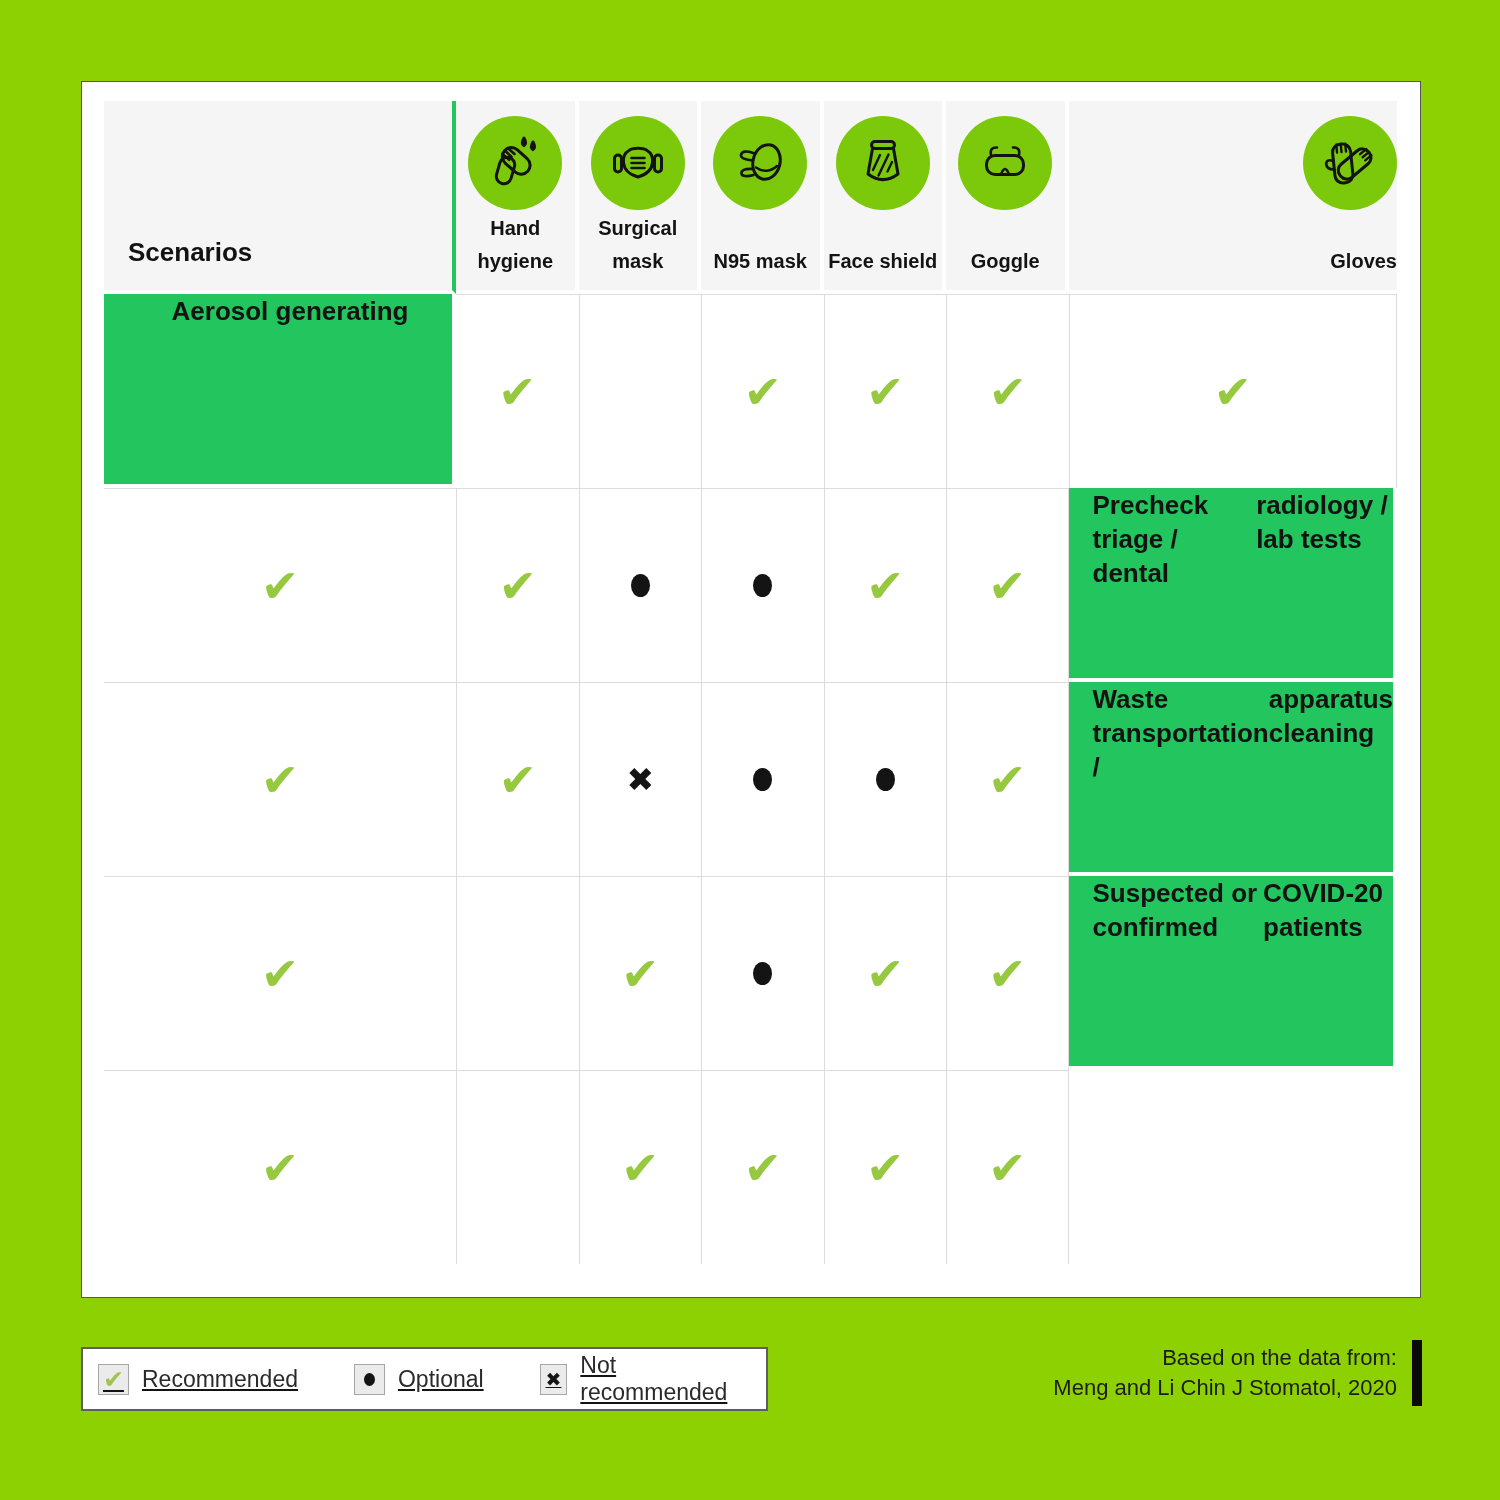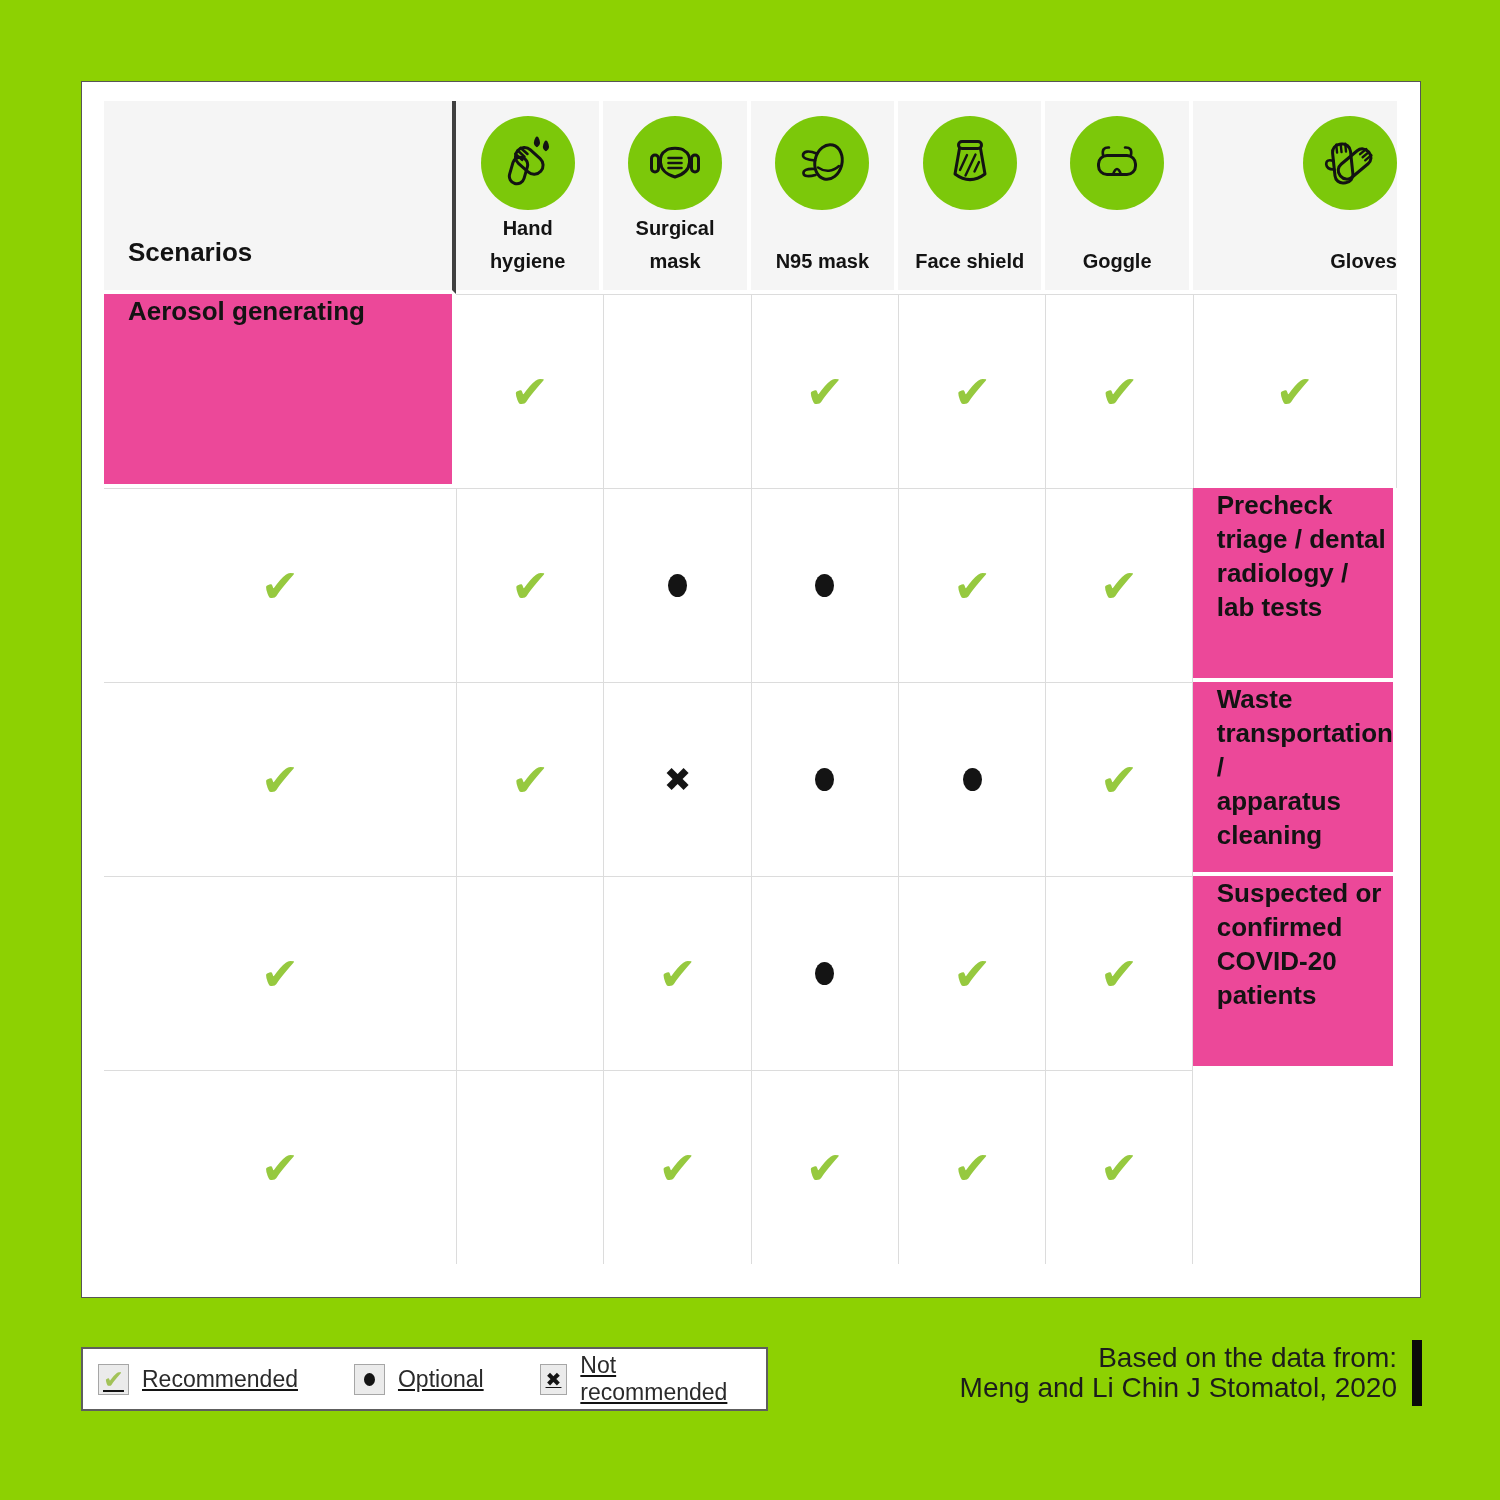--- a/index.html
+++ b/index.html
@@ -11,33 +11,33 @@
           background:#ffffff; border:1px solid #565656; }
 
   .ppe-table { position:absolute; left:22px; top:19px; width:1293px;
                display:grid; grid-template-columns:352px repeat(6,1fr);
                grid-template-rows:193px repeat(5,194px); }
 
   
   .hcell { background:#f5f5f5; border-right:4px solid #fff; border-bottom:4px solid #fff;
            display:flex; flex-direction:column; align-items:center; }
   .hcell.last { border-right:none;align-items:flex-end; }
-  .corner { background:#f5f5f5; border-right:4px solid #404040; border-bottom:4px solid #fff;
+  .corner { background:#f5f5f5; border-right:4px solid #22c55e; border-bottom:4px solid #fff;
             display:flex; align-items:flex-end; padding:0 0 22px 24px; }
   .corner-label { font-size:26px; font-weight:bold; }
   .icon-circle { width:94px; height:94px; border-radius:50%; background:#7cc80a;
                  margin-top:15px; display:flex; align-items:center; justify-content:center; }
   .icon-circle svg { width:64px; height:64px; overflow:visible; }
   .icon-stroke { fill:none; stroke:#131313; stroke-width:3; stroke-linecap:round; stroke-linejoin:round; }
   .col-label { margin-top:auto; padding-bottom:12px; max-width:116px; text-align:center;
                font-weight:bold; font-size:20px; line-height:33px; }
 
   
-  .scell { background:#ec4899; border-right:4px solid #fff; border-bottom:4px solid #fff;
-           display:flex; flex-direction:column; padding-left:24px; }
+  .scell { background:#22c55e; border-right:4px solid #fff; border-bottom:4px solid #fff;
+           display:flex; flex-direction:row; justify-content:center; padding-left:24px; }
   .row-label-line { font-size:26px; font-weight:bold; line-height:34px; }
 
   
   .dcell { background:#fff; border-top:1px solid #dcdcdc; border-left:1px solid #dcdcdc;
            display:flex; align-items:center; justify-content:center; }
   .dcell.first-col { border-left:none; }
   .dcell.last-col { border-right:1px solid #dcdcdc; }
 
   
   .mark { display:flex; align-items:center; justify-content:center; font-family:"DejaVu Sans",sans-serif; }
@@ -52,21 +52,21 @@
   .legend-item + .legend-item { margin-left:56px; }
   .legend-symbol { width:31px; height:31px; background:#ebebeb; border:1px solid #a6a6a6;
                    display:flex; align-items:center; justify-content:center; margin-right:13px; }
   .legend-symbol .mark-check::before { font-size:25px; color:#a2c258; }
   .legend-symbol .mark-dot::before   { width:11px; height:13px; }
   .legend-symbol .mark-cross::before { font-size:19px; }
   .legend-label { font-size:23px; color:#2a2a2a; }
 
   
   .attribution { position:absolute; right:78px; top:1340px; display:flex; align-items:center; }
-  .attr-text { text-align:right; font-size:28px; line-height:30px; color:#1c1c1c; margin-right:15px; }
+  .attr-text { text-align:right; font-size:22px; line-height:30px; color:#1c1c1c; margin-right:15px; }
   .attr-bar { width:10px; height:66px; background:#0a0a0a; }
 </style>
 </head>
 <body>
 
 <div class="page">
   <div class="card">
     <div class="ppe-table">
 
       <div class="corner">

